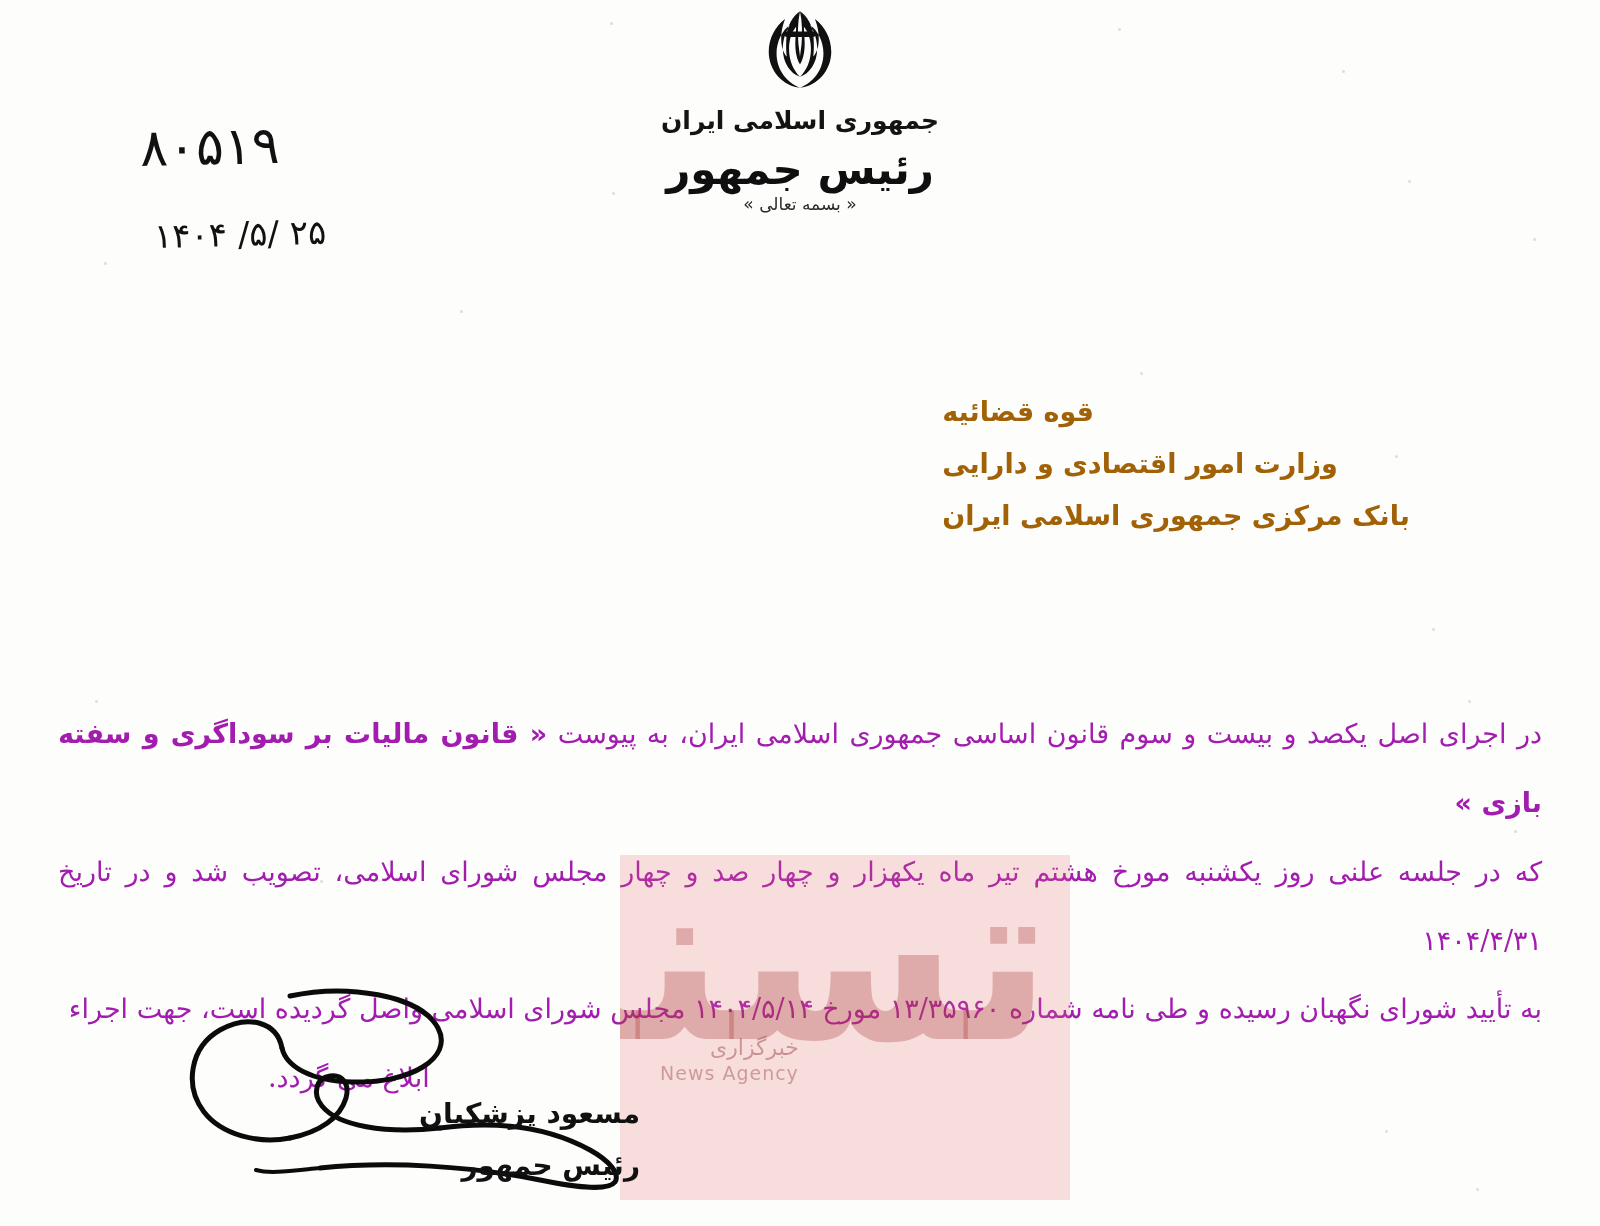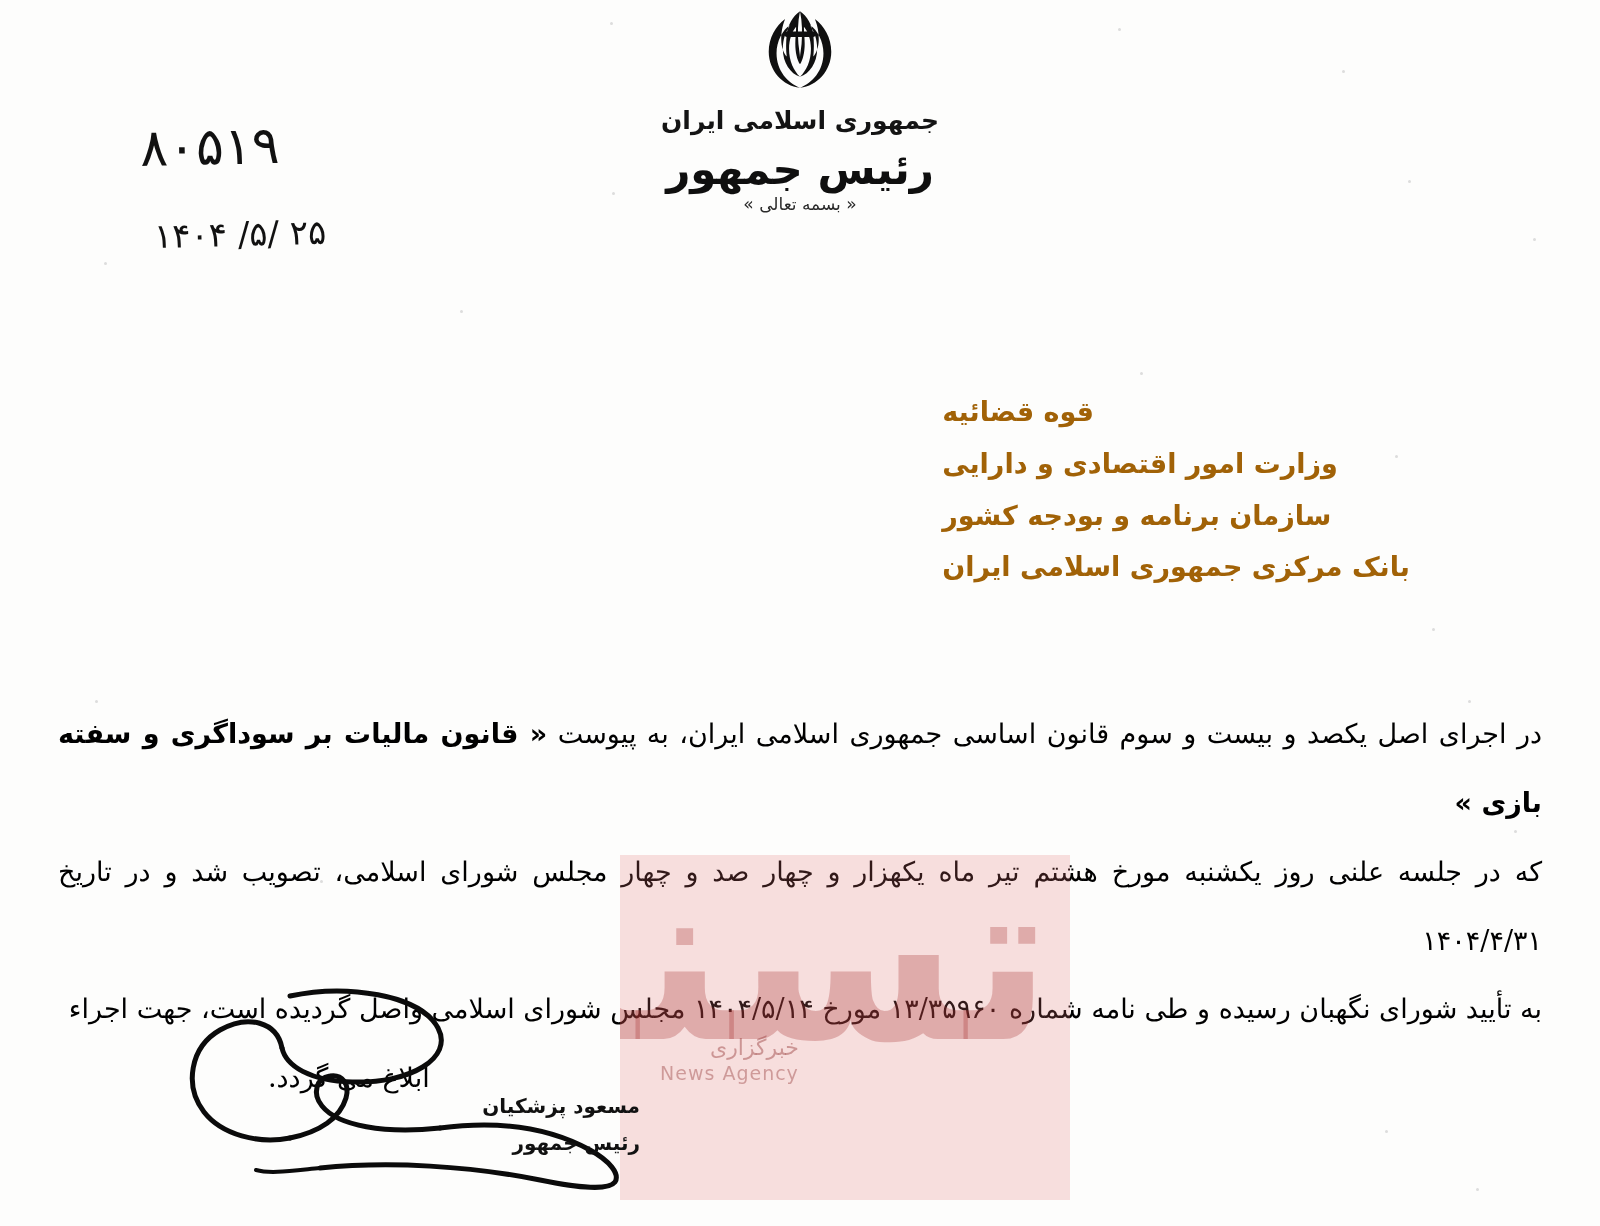--- a/index.html
+++ b/index.html
@@ -101,21 +101,21 @@
 
   
   .body-text {
     position: absolute;
     right: 58px;
     left: 58px;
     top: 700px;
     text-align: justify;
     font-size: 27px;
     line-height: 2.55;
-    color: #000000;
+    color: #a21caf;
     font-family: "DejaVu Serif", "Liberation Serif", serif;
   }
   .body-text p { margin: 0; }
   .body-text .law-title {
     font-weight: 700;
     font-family: "DejaVu Sans", sans-serif;
   }
   .closing {
     margin-top: 4px;
     text-align: left;
@@ -133,21 +133,21 @@
   .sign-svg {
     position: absolute;
     left: 0;
     top: 0;
   }
   .sign-name {
     position: absolute;
     right: 0;
     top: 110px;
     text-align: right;
-    font-size: 20px;
+    font-size: 28px;
     font-weight: 700;
     line-height: 1.85;
     color: #111;
   }
 
   
   .watermark {
     position: absolute;
     left: 620px;
     top: 855px;
@@ -232,21 +232,20 @@
       </g>
     </svg>
     <div class="country-line">جمهوری اسلامی ایران</div>
     <div class="office-line">رئیس جمهور</div>
     <div class="besmeh">« بسمه تعالی »</div>
   </div>
 
   <div class="recipients">
     <div>قوه قضائیه</div>
     <div>وزارت امور اقتصادی و دارایی</div>
-    <div>سازمان برنامه و بودجه کشور</div>
     <div>بانک مرکزی جمهوری اسلامی ایران</div>
   </div>
 
   <div class="body-text">
     <p>
       <span>در اجرای اصل  یکصد و بیست و سوم قانون اساسی جمهوری اسلامی ایران، به پیوست </span><span class="law-title">« قانون مالیات بر سوداگری و سفته بازی »</span>
     </p>
     <p>که در جلسه علنی روز یکشنبه مورخ هشتم تیر ماه یکهزار و چهار صد و چهار مجلس شورای اسلامی، تصویب شد و در تاریخ ۱۴۰۴/۴/۳۱</p>
     <p>به تأیید شورای نگهبان رسیده و طی نامه شماره ۱۳/۳۵۹۶۰ مورخ ۱۴۰۴/۵/۱۴ مجلس شورای اسلامی واصل گردیده است، جهت اجراء</p>
     <p class="closing">ابلاغ می گردد.</p>

